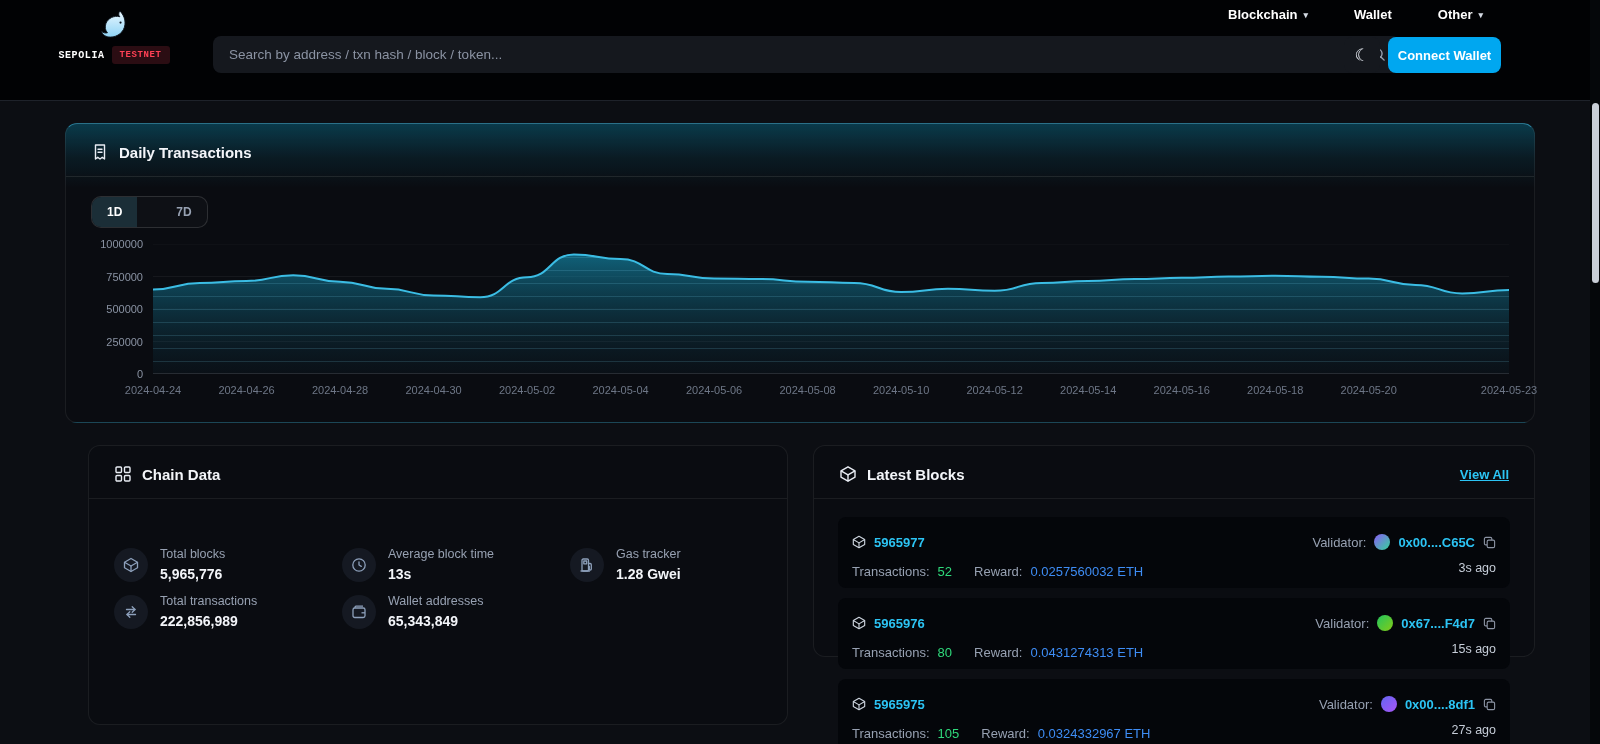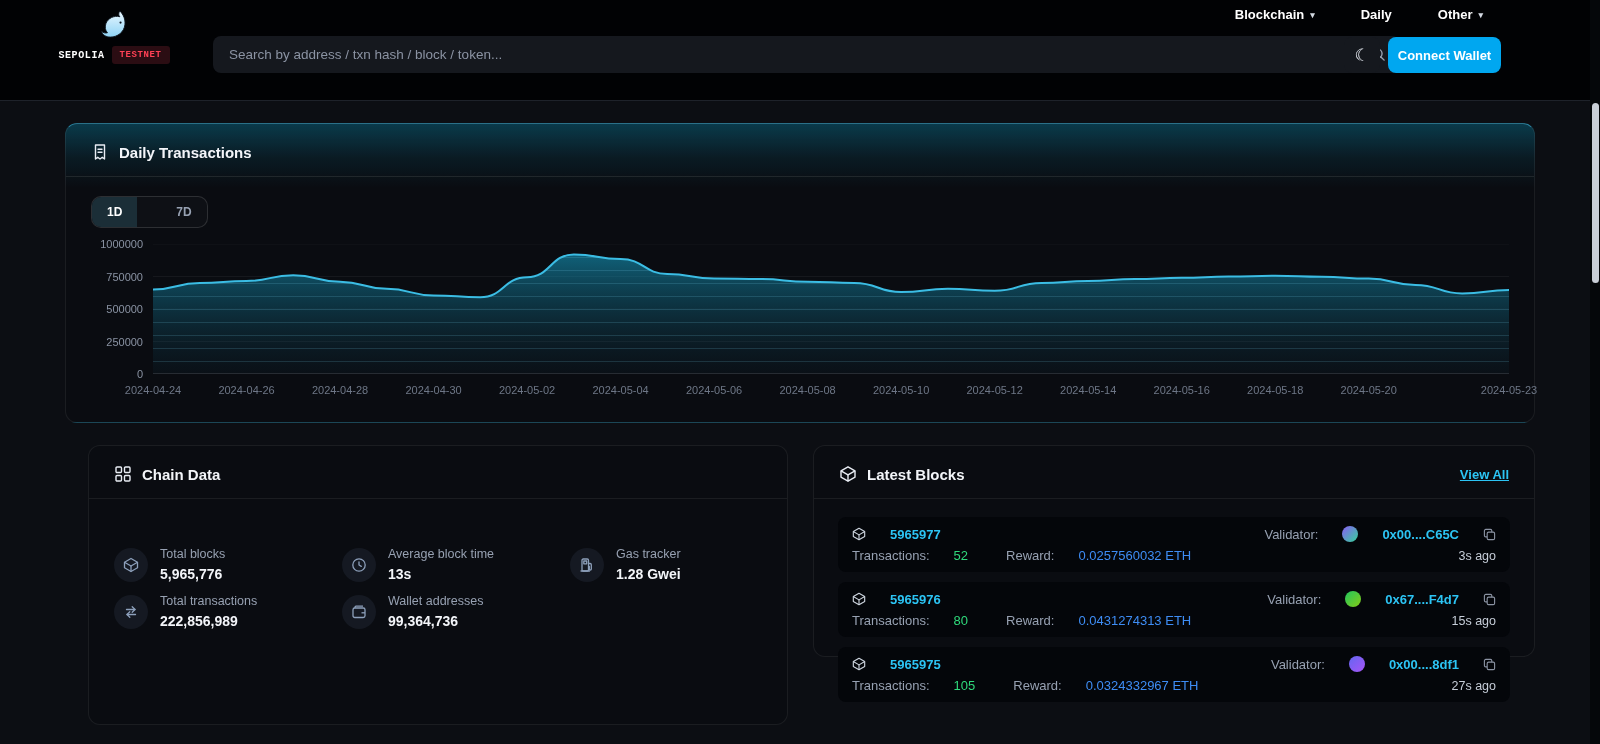--- a/index.html
+++ b/index.html
@@ -54,21 +54,21 @@
   .stats-grid { display:grid; grid-template-columns:228px 228px 1fr; row-gap:12px; padding:48px 25px 0; }
   .stat { display:flex; align-items:center; gap:12px; }
   .stat-icon { width:34px; height:34px; border-radius:50%; background:#151922; display:flex; align-items:center; justify-content:center; color:#8da0bb; flex:none; }
   .stat-label { font-size:12.5px; color:#97a1b2; margin-bottom:5px; }
   .stat-value { font-size:14px; font-weight:bold; color:#f3f5f9; }
 
   .view-all { margin-left:auto; color:#2cc4f4; font-size:13px; font-weight:bold; text-decoration:underline; cursor:pointer; }
   .block-list { padding:18px 24px 0; display:flex; flex-direction:column; gap:10px; }
   .block-row { background:#04060a; border-radius:8px; padding:9px 14px; display:flex; flex-direction:column; gap:6px; }
   .row-line { display:flex; align-items:center; justify-content:space-between; }
-  .row-left, .row-right { display:flex; align-items:center; gap:24px; }
+  .row-left, .row-right { display:flex; align-items:center; gap:8px;margin-top:8px; }
   .block-number { color:#2cc4f4; font-weight:bold; font-size:13px; cursor:pointer; }
   .cube-sm { color:#cdd4de; display:flex; }
   .lbl { color:#97a1b2; font-size:13px; }
   .lbl.reward-lbl { margin-left:14px; }
   .tx-count { color:#2fd97b; font-size:13px; cursor:pointer; }
   .reward-val { color:#3e8df5; font-size:13px; }
   .validator-addr { color:#2cc4f4; font-weight:bold; font-size:13px; cursor:pointer; }
   .avatar { width:16px; height:16px; border-radius:50%; flex:none; }
   .copy-icon { color:#8b93a3; display:flex; cursor:pointer; }
   .age { color:#c6cdd8; font-size:12.5px; }
@@ -98,21 +98,21 @@
         <span class="network-badge">TESTNET</span>
       </div>
     </div>
 
     <nav class="top-nav">
       <a>
         <span>Blockchain</span>
         <span class="caret">▾</span>
       </a>
       <a>
-        <span>Daily</span>
+        <span>Wallet</span>
       </a>
       <a>
         <span>Other</span>
         <span class="caret">▾</span>
       </a>
     </nav>
 
     <div class="search-bar">
       <input placeholder="Search by address / txn hash / block / token..." style="">
       <span class="search-icon">
@@ -272,21 +272,21 @@
           <div class="stat">
             <span class="stat-icon">
               <svg viewBox="0 0 16 16" width="16" height="16" fill="none" stroke="currentColor" stroke-width="1.3" stroke-linejoin="round">
                 <rect x="2" y="4" width="12" height="9.5" rx="1.8"></rect>
                   <path d="M10.5 8.8 h3.5"></path>
                   <path d="M4 4 V3.2 a1 1 0 0 1 1 -1 h7"></path>
               </svg>
             </span>
             <div>
               <div class="stat-label">Wallet addresses</div>
-              <div class="stat-value">99,364,736</div>
+              <div class="stat-value">65,343,849</div>
             </div>
           </div>
 
         </div>
       </section>
 
       <section class="card blocks-card">
         <div class="card-head">
           <span class="head-icon">
             <svg viewBox="0 0 18 18" width="18" height="18" fill="none" stroke="currentColor" stroke-width="1.4" stroke-linejoin="round">

